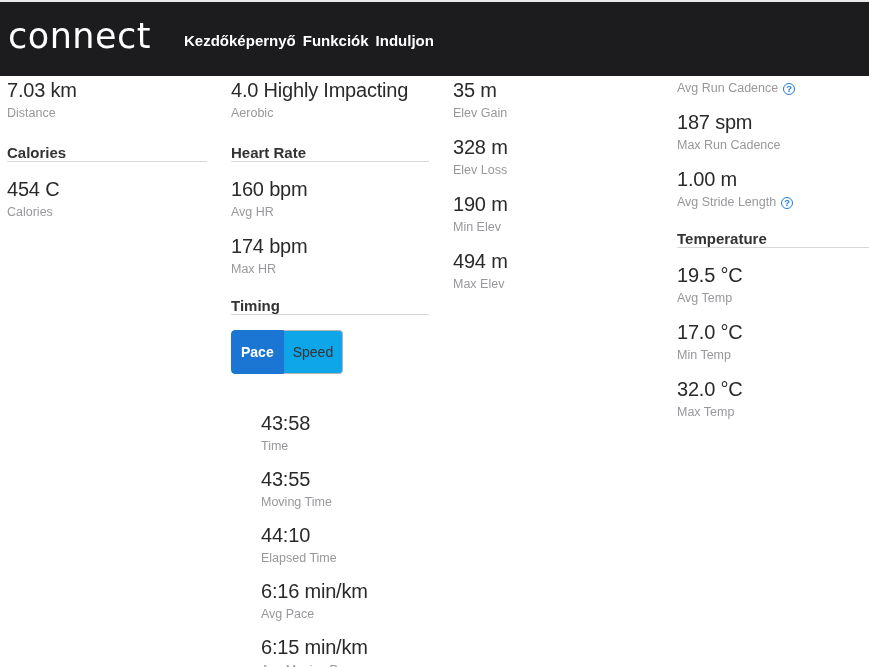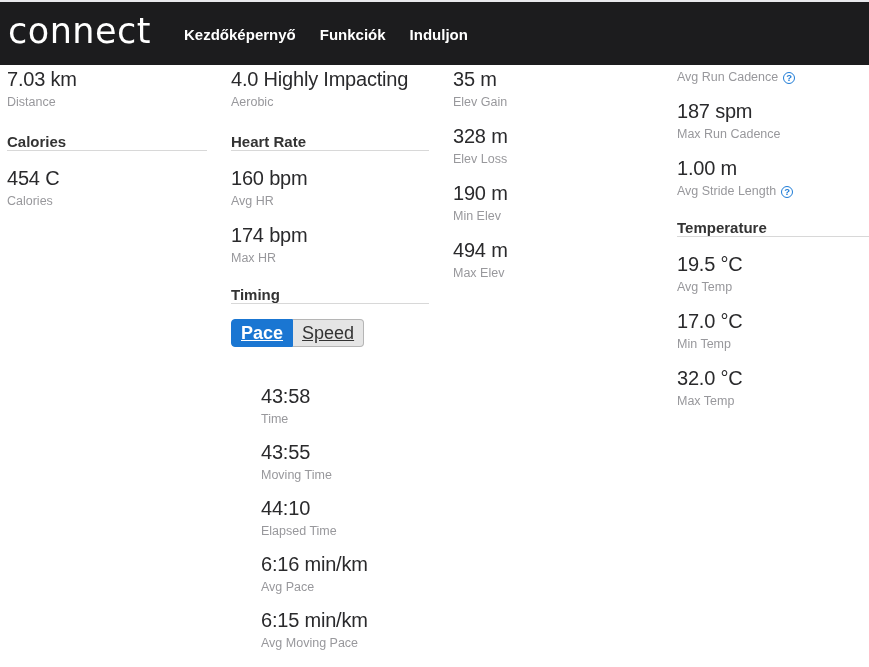--- a/index.html
+++ b/index.html
@@ -5,40 +5,40 @@
   * { margin: 0; padding: 0; box-sizing: border-box; }
   html, body {
     width: 869px; height: 667px;
     background: #fff;
     font-family: "Liberation Sans", "DejaVu Sans", sans-serif;
     overflow: hidden;
   }
   
   .top-strip { height: 2px; background: #e8e8ec; }
   .navbar {
-    height: 63px;
+    height: 74px;
     background: #1c1c1e;
     display: flex;
     align-items: center;
     padding-left: 8px;
   }
   .logo {
     color: #fff;
     font-family: "DejaVu Sans", sans-serif;
     font-size: 35px;
     font-weight: 400;
     letter-spacing: 0.5px;
     line-height: 1;
     margin-top: -5px;
     cursor: pointer;
   }
   .nav-links {
     display: flex;
     margin-left: 33px;
-    gap: 24px;
+    gap: 7px;
     margin-top: 2px;
   }
   .nav-link {
     color: #fff;
     font-size: 15px;
     font-weight: 600;
     text-decoration: none;
     cursor: pointer;
     white-space: nowrap;
   }
@@ -75,36 +75,35 @@
     margin-top: 22px;
     margin-bottom: 15px;
   }
   .section-header.later { margin-top: 19px; }
   
   .toggle-group {
     display: inline-flex;
     margin-bottom: 37px;
   }
   .toggle-btn {
-    font-size: 18px;
+    font-size: 14px;
     line-height: 14px;
-    padding: 6px 9px;
+    padding: 14px 9px;
     cursor: pointer;
     user-select: none;
-    text-decoration: underline;
   }
   .toggle-btn.active {
     background: #1a76d2;
     border: 1px solid #1a76d2;
     color: #fff;
     font-weight: 700;
     border-radius: 4px 0 0 4px;
   }
   .toggle-btn.inactive {
-    background: #e5e5e5;
+    background: #0ea5e9;
     border: 1px solid #b5b5b5;
     border-left: none;
     color: #333;
     border-radius: 0 4px 4px 0;
   }
   
   .help-icon {
     display: inline-flex;
     align-items: center;
     justify-content: center;

